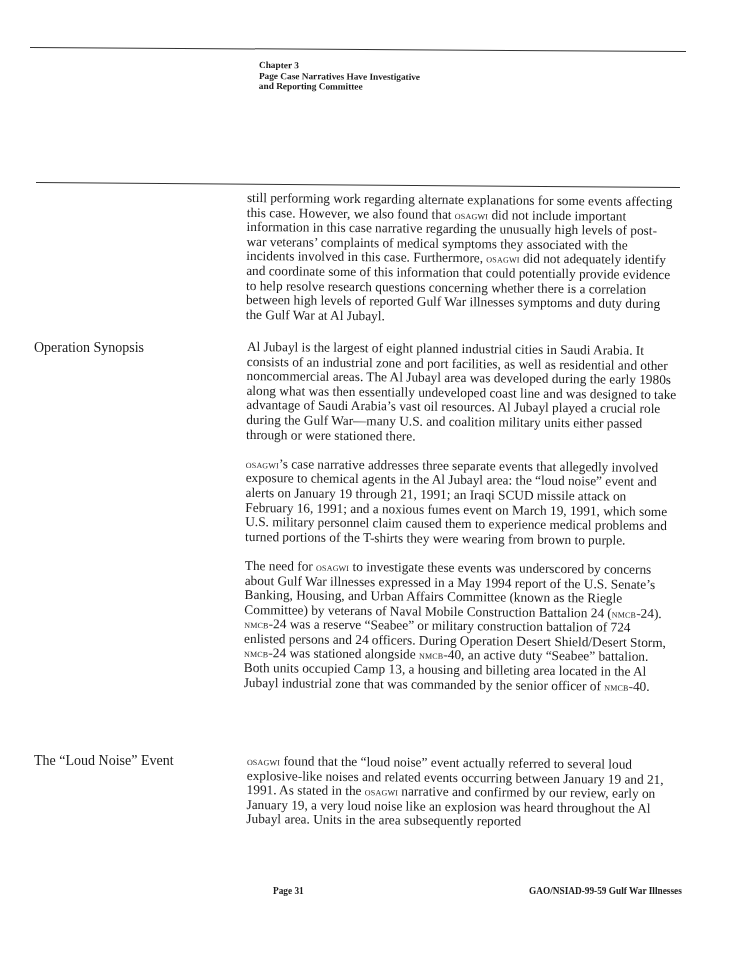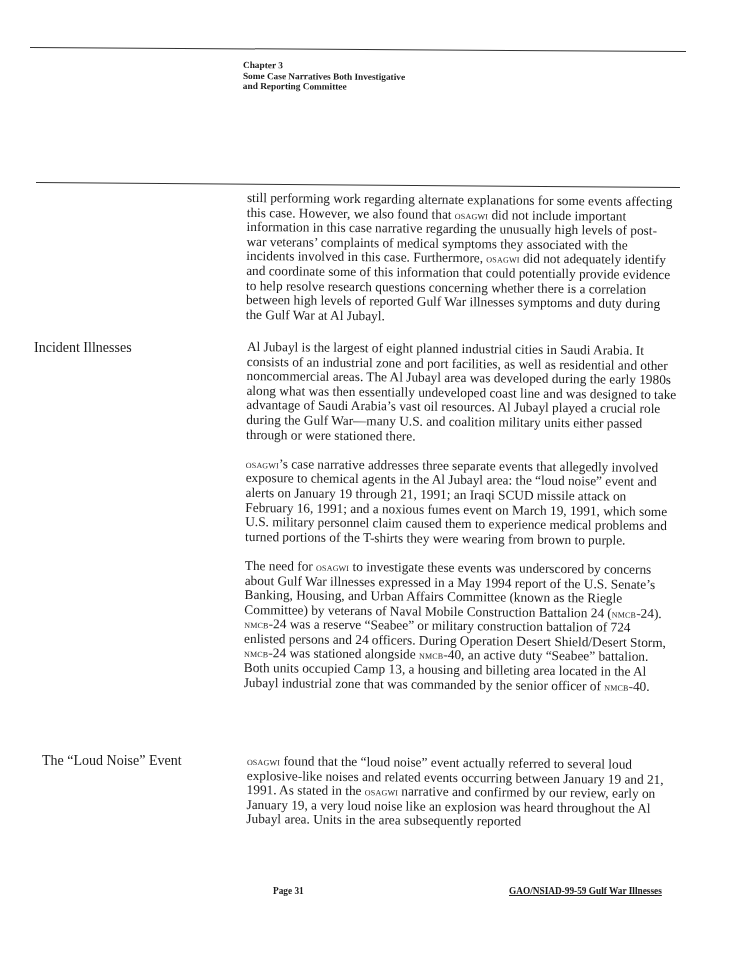--- a/index.html
+++ b/index.html
@@ -1,56 +1,56 @@
 <!DOCTYPE html>
 <html><head>
 <meta charset="utf-8">
 <style>
   html, body { margin: 0; padding: 0; background: #ffffff; }
   body { width: 743px; height: 970px; position: relative; overflow: hidden;
          font-family: "Liberation Serif", "DejaVu Serif", serif; color: #1a1a1a; }
   .rule { position: absolute; height: 1px; background: #333; transform-origin: left center; }
   .rule-top { left: 30px; top: 47px; width: 656px; transform: rotate(0.35deg); }
   .rule-mid { left: 36px; top: 182px; width: 644px; transform: rotate(0.45deg); }
-  .hdr { position: absolute; left: 243px; top: 60px; font-size: 9.3px; font-weight: bold;
+  .hdr { position: absolute; left: 259px; top: 60px; font-size: 9.3px; font-weight: bold;
          line-height: 10.5px; transform: rotate(0.35deg); transform-origin: left top; }
   .body { position: absolute; left: 247px; width: 430px; font-size: 13.3px; line-height: 14.6px;
           transform: rotate(0.55deg); transform-origin: left top; }
   .body p { margin: 0 0 14.6px 0; }
   .sc { font-variant: small-caps; text-transform: lowercase; font-size: 11px; letter-spacing: 0.2px; }
   .side { position: absolute; left: 34px; font-size: 14px; }
   .footer { position: absolute; top: 886px; font-size: 9.3px; font-weight: bold; padding-left: 32px; }
   .page-num { left: 241px; }
-  .doc-id { left: 477px; text-decoration: underline; }
+  .doc-id { left: 497px; }
 </style>
 </head>
 <body>
 
 <div class="rule rule-top"></div>
 
 <div class="hdr">
   <div>Chapter 3</div>
-  <div>Some Case Narratives Both Investigative</div>
+  <div>Page Case Narratives Have Investigative</div>
   <div>and Reporting Committee</div>
 </div>
 
 <div class="rule rule-mid"></div>
 
 <div class="body" style="top:191px;">
   <p><span>still performing work regarding alternate explanations for some events affecting this case. However, we also found that </span><span class="sc">OSAGWI</span><span> did not include important information in this case narrative regarding the unusually high levels of post-war veterans’ complaints of medical symptoms they associated with the incidents involved in this case. Furthermore, </span><span class="sc">OSAGWI</span><span> did not adequately identify and coordinate some of this information that could potentially provide evidence to help resolve research questions concerning whether there is a correlation between high levels of reported Gulf War illnesses symptoms and duty during the Gulf War at Al Jubayl.</span></p>
 </div>
 
-<div class="side" style="top:340px;">Incident Illnesses</div>
+<div class="side" style="top:340px;">Operation Synopsis</div>
 
 <div class="body" style="top:340px;">
   <p>Al Jubayl is the largest of eight planned industrial cities in Saudi Arabia. It consists of an industrial zone and port facilities, as well as residential and other noncommercial areas. The Al Jubayl area was developed during the early 1980s along what was then essentially undeveloped coast line and was designed to take advantage of Saudi Arabia’s vast oil resources. Al Jubayl played a crucial role during the Gulf War—many U.S. and coalition military units either passed through or were stationed there.</p>
   <p><span class="sc">OSAGWI</span><span>’s case narrative addresses three separate events that allegedly involved exposure to chemical agents in the Al Jubayl area: the “loud noise” event and alerts on January 19 through 21, 1991; an Iraqi SCUD missile attack on February 16, 1991; and a noxious fumes event on March 19, 1991, which some U.S. military personnel claim caused them to experience medical problems and turned portions of the T-shirts they were wearing from brown to purple.</span></p>
   <p><span>The need for </span><span class="sc">OSAGWI</span><span> to investigate these events was underscored by concerns about Gulf War illnesses expressed in a May 1994 report of the U.S. Senate’s Banking, Housing, and Urban Affairs Committee (known as the Riegle Committee) by veterans of Naval Mobile Construction Battalion 24 (</span><span class="sc">NMCB</span><span>-24). </span><span class="sc">NMCB</span><span>-24 was a reserve “Seabee” or military construction battalion of 724 enlisted persons and 24 officers. During Operation Desert Shield/Desert Storm, </span><span class="sc">NMCB</span><span>-24 was stationed alongside </span><span class="sc">NMCB</span><span>-40, an active duty “Seabee” battalion. Both units occupied Camp 13, a housing and billeting area located in the Al Jubayl industrial zone that was commanded by the senior officer of </span><span class="sc">NMCB</span><span>-40.</span></p>
 </div>
 
-<div class="side" style="top:753px;margin-left:8px;">The “Loud Noise” Event</div>
+<div class="side" style="top:753px;">The “Loud Noise” Event</div>
 
 <div class="body" style="top:754px;">
   <p><span class="sc">OSAGWI</span><span> found that the “loud noise” event actually referred to several loud explosive-like noises and related events occurring between January 19 and 21, 1991. As stated in the </span><span class="sc">OSAGWI</span><span> narrative and confirmed by our review, early on January 19, a very loud noise like an explosion was heard throughout the Al Jubayl area. Units in the area subsequently reported</span></p>
 </div>
 
 <div class="footer page-num">Page 31</div>
 <div class="footer doc-id">GAO/NSIAD-99-59 Gulf War Illnesses</div>
 
 </body></html>

